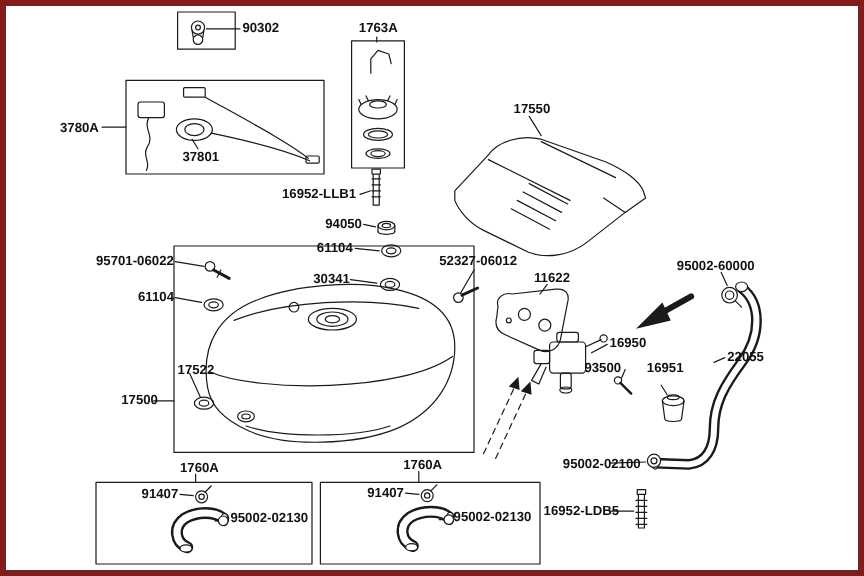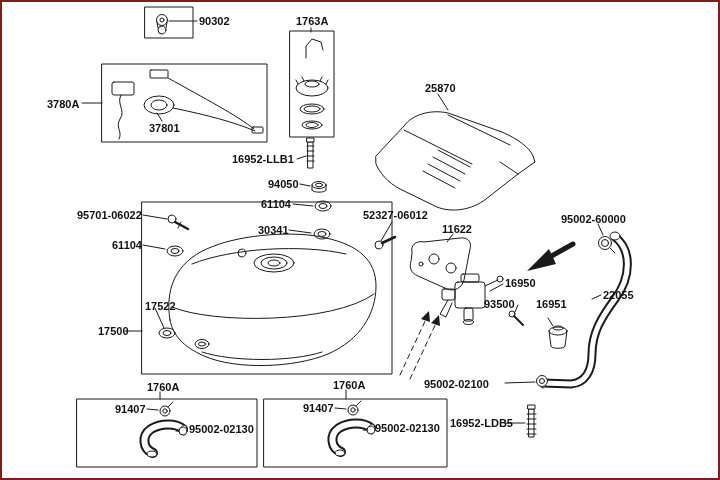--- a/index.html
+++ b/index.html
@@ -1,18 +1,18 @@
 <!DOCTYPE html>
 <html><head>
 <meta charset="utf-8">
 <style>
   html,body{margin:0;padding:0;background:#f2f2f2;}
   .stage{
     position:relative;width:720px;height:480px;background:#ffffff;
-    border:2px solid #7f1d1d;box-sizing:border-box;overflow:hidden;
+    border:5px solid #7f1d1d;box-sizing:border-box;overflow:hidden;
     font-family:"Liberation Sans", sans-serif;
   }
   svg{position:absolute;left:0;top:0;}
   .label{
     position:absolute;font-weight:bold;font-size:11px;line-height:13px;
     color:#111;white-space:nowrap;letter-spacing:0;
   }
 </style>
 </head>
 <body>
@@ -249,37 +249,37 @@
       <line x1="525" y1="427" x2="534" y2="427"></line>
       <line x1="525" y1="432" x2="534" y2="432"></line>
     </g>
   </g>
 </svg>
 
 <div class="label" style="left:197px;top:13px">90302</div>
 <div class="label" style="left:294px;top:13px">1763A</div>
 <div class="label" style="left:45px;top:96px">3780A</div>
 <div class="label" style="left:147px;top:120px">37801</div>
-<div class="label" style="left:423px;top:80px">25870</div>
+<div class="label" style="left:423px;top:80px">17550</div>
 <div class="label" style="left:230px;top:151px">16952-LLB1</div>
 <div class="label" style="left:266px;top:176px">94050</div>
 <div class="label" style="left:259px;top:196px">61104</div>
 <div class="label" style="left:75px;top:207px">95701-06022</div>
 <div class="label" style="left:256px;top:222px">30341</div>
 <div class="label" style="left:110px;top:237px">61104</div>
 <div class="label" style="left:361px;top:207px">52327-06012</div>
 <div class="label" style="left:440px;top:221px">11622</div>
 <div class="label" style="left:559px;top:211px">95002-60000</div>
 <div class="label" style="left:503px;top:275px">16950</div>
 <div class="label" style="left:601px;top:287px">22055</div>
 <div class="label" style="left:482px;top:296px">93500</div>
 <div class="label" style="left:534px;top:296px">16951</div>
 <div class="label" style="left:143px;top:298px">17522</div>
 <div class="label" style="left:96px;top:323px">17500</div>
-<div class="label" style="left:422px;top:376px">95002-02100</div>
+<div class="label" style="left:464px;top:376px">95002-02100</div>
 <div class="label" style="left:145px;top:379px">1760A</div>
 <div class="label" style="left:331px;top:377px">1760A</div>
 <div class="label" style="left:113px;top:401px">91407</div>
 <div class="label" style="left:301px;top:400px">91407</div>
 <div class="label" style="left:187px;top:421px">95002-02130</div>
 <div class="label" style="left:373px;top:420px">95002-02130</div>
 <div class="label" style="left:448px;top:415px">16952-LDB5</div>
 
 </div>
 

